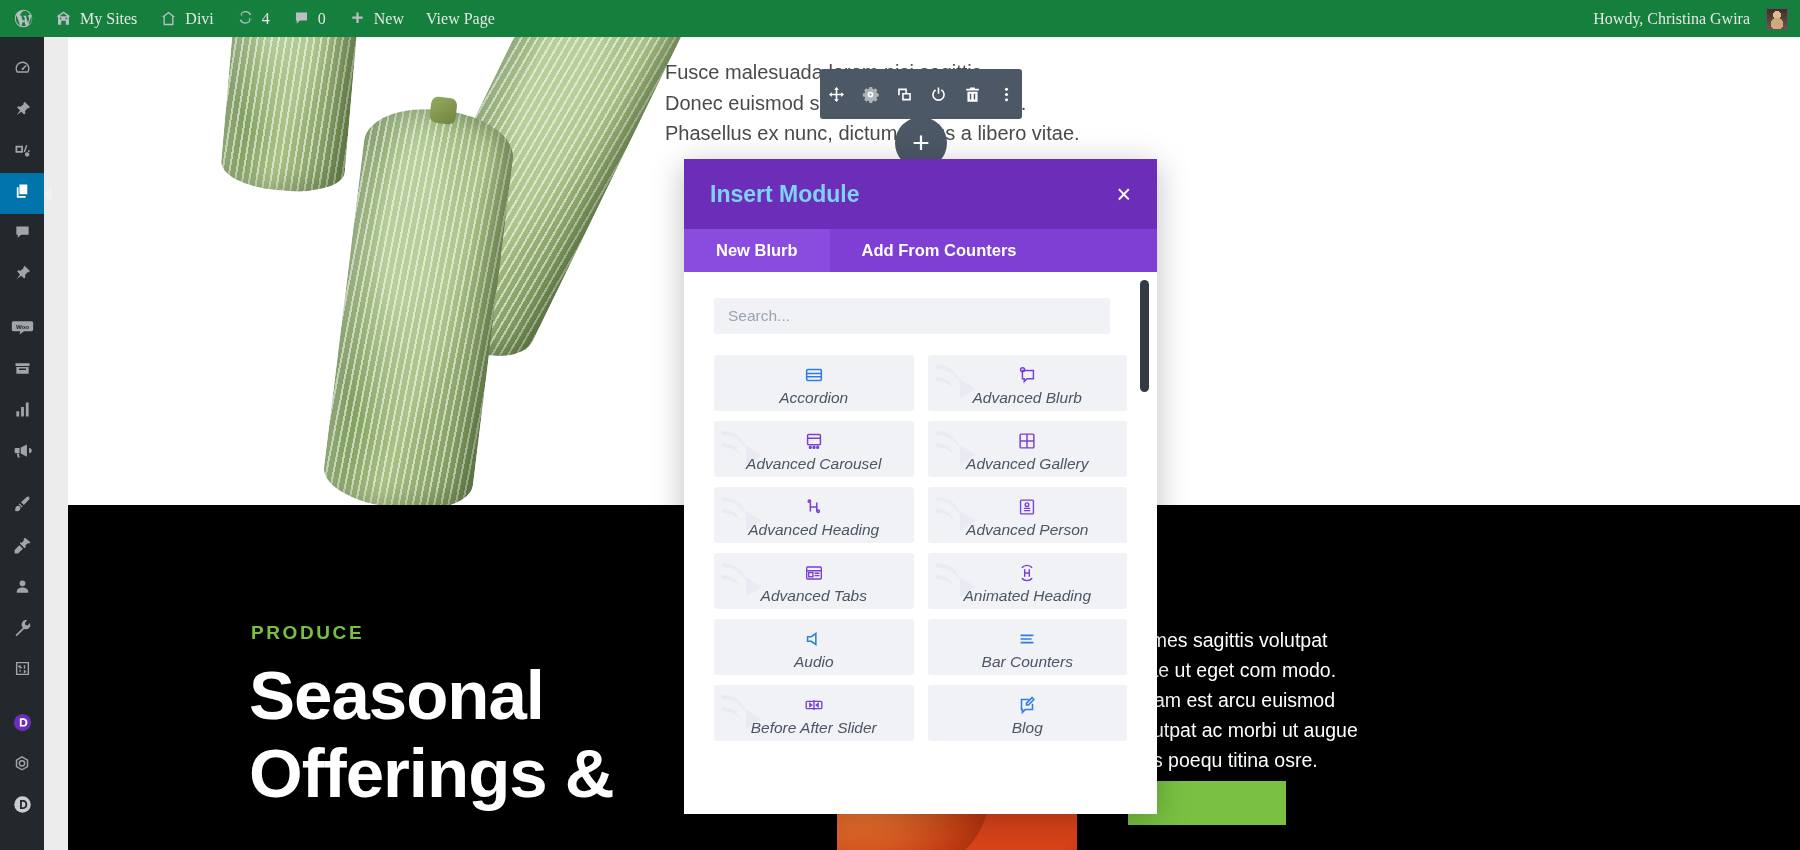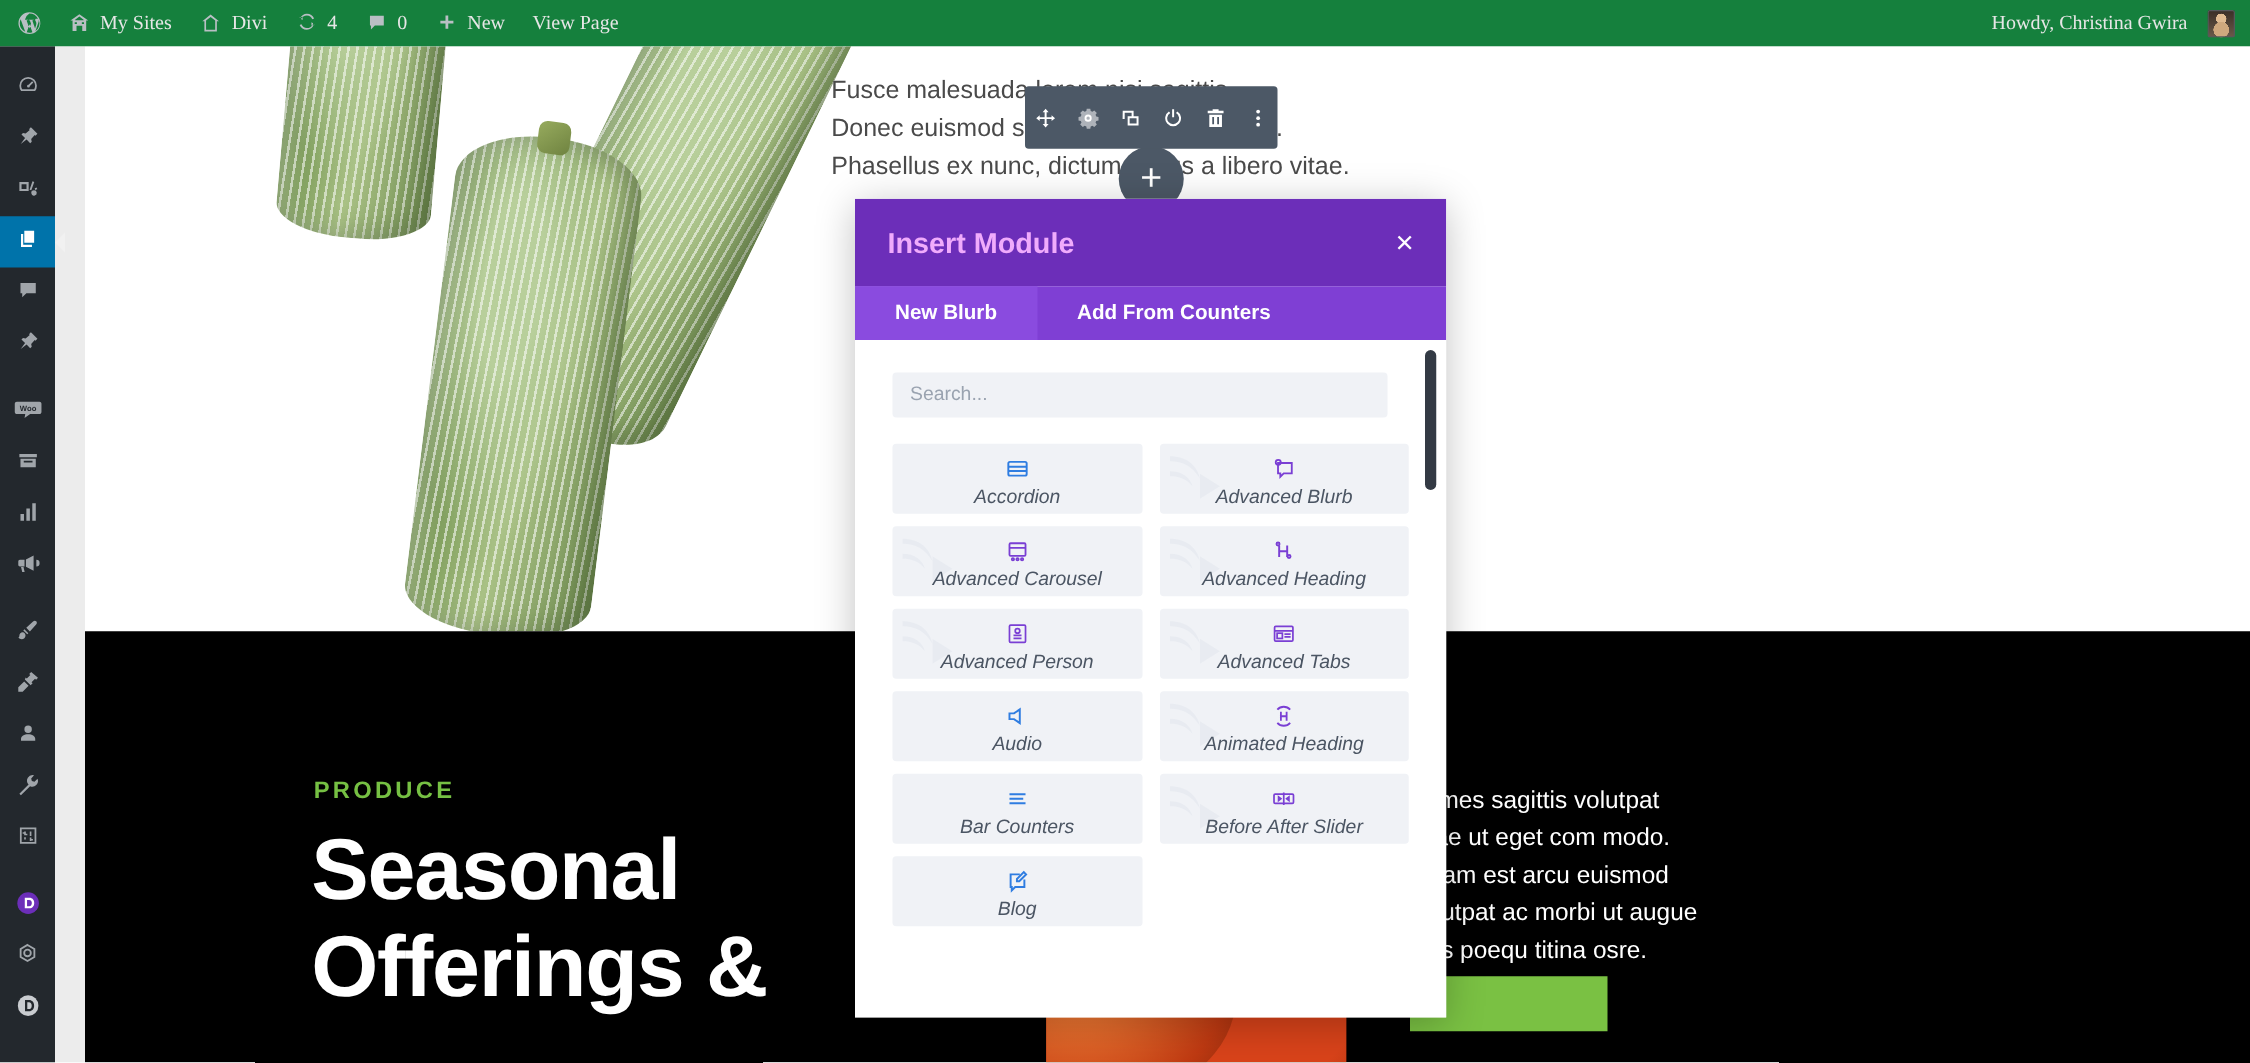--- a/index.html
+++ b/index.html
@@ -152,21 +152,21 @@
   #modal {
     position:absolute; left:684px; top:159px; width:473px; height:655px;
     background:#fff; z-index:80;
     box-shadow:0 6px 30px rgba(0,0,0,.25);
     overflow:hidden;
   }
   #modal-head {
     height:70px; background:#6c2eb9; display:flex; align-items:center;
     padding:0 26px;
   }
-  #modal-title { color:#f0abfc; font-size:23px; font-weight:bold; }
+  #modal-title { color:#7dd3fc; font-size:23px; font-weight:bold; }
   #modal-close { margin-left:auto; color:#fff; font-size:25px;
     line-height:1; cursor:pointer; font-weight:300; }
   #modal-tabs { height:43px; background:#7f3fd4; display:flex; }
   .mtab { display:flex; align-items:center; justify-content:center;
     color:#fff; font-size:16.5px; font-weight:bold; padding:0 32px; }
   .mtab.active { background:#8a4bdf; }
   #modal-body { position:relative; height:542px; background:#fff;
     padding:26px 30px 0 30px; overflow:hidden; }
 
   #search {
@@ -566,20 +566,35 @@
               <rect x="5" y="5" width="14" height="11" rx="1"></rect>
               <path d="M5 9h14"></path>
               <circle cx="8" cy="19" r="1"></circle>
               <circle cx="12" cy="19" r="1"></circle>
               <circle cx="16" cy="19" r="1"></circle>
             </svg>
         </span>
         <span class="mod-label">Advanced Carousel</span>
       </div>
 
+      <div class="mod">
+        <span class="wm">
+          <svg width="60" height="46" viewBox="0 0 60 46">
+              <path d="M2 6c14 0 22 8 24 18-6-10-14-14-24-14V6zm0 12c10 0 16 5 18 12-5-6-11-8-18-8v-4zm24 2 16 10-16 10V20z"></path>
+            </svg>
+        </span>
+        <span class="mod-ico">
+          <svg width="22" height="22" viewBox="0 0 24 24" fill="none" stroke="#7a3fd4" stroke-width="1.6">
+              <rect x="4.5" y="4.5" width="15" height="15" rx="1"></rect>
+              <line x1="12" y1="4.5" x2="12" y2="19.5"></line>
+              <line x1="4.5" y1="12" x2="19.5" y2="12"></line>
+            </svg>
+        </span>
+        <span class="mod-label">Advanced Gallery</span>
+      </div>
 
       <div class="mod">
         <span class="wm">
           <svg width="60" height="46" viewBox="0 0 60 46">
               <path d="M2 6c14 0 22 8 24 18-6-10-14-14-24-14V6zm0 12c10 0 16 5 18 12-5-6-11-8-18-8v-4zm24 2 16 10-16 10V20z"></path>
             </svg>
         </span>
         <span class="mod-ico">
           <svg width="22" height="22" viewBox="0 0 24 24" fill="none" stroke="#7a3fd4" stroke-width="1.7">
               <path d="M8 7v10M15 7v10M8 12h7"></path>
@@ -617,41 +632,41 @@
               <rect x="4" y="5.5" width="16" height="13" rx="1"></rect>
               <path d="M4 9.5h16"></path>
               <rect x="6.2" y="11.5" width="4.6" height="4.6"></rect>
               <path d="M12.6 12.3h5.4M12.6 14.8h5.4"></path>
             </svg>
         </span>
         <span class="mod-label">Advanced Tabs</span>
       </div>
 
       <div class="mod">
-        <span class="mod-ico">
-          <svg width="22" height="22" viewBox="0 0 24 24" fill="none" stroke="#2f7de1" stroke-width="1.7">
-              <path d="M5 9.5h4L14 6v12l-5-3.5H5v-5z"></path>
-            </svg>
-        </span>
-        <span class="mod-label">Audio</span>
-      </div>
-
-      <div class="mod">
         <span class="wm">
           <svg width="60" height="46" viewBox="0 0 60 46">
               <path d="M2 6c14 0 22 8 24 18-6-10-14-14-24-14V6zm0 12c10 0 16 5 18 12-5-6-11-8-18-8v-4zm24 2 16 10-16 10V20z"></path>
             </svg>
         </span>
         <span class="mod-ico">
           <svg width="22" height="22" viewBox="0 0 24 24" fill="none" stroke="#7a3fd4" stroke-width="1.6">
               <path d="M9.5 8v8M14.5 8v8M9.5 12h5"></path>
               <path d="M6.4 6.2a7.5 7.5 0 0 1 11.2 0M17.6 17.8a7.5 7.5 0 0 1-11.2 0"></path>
             </svg>
         </span>
         <span class="mod-label">Animated Heading</span>
+      </div>
+
+      <div class="mod">
+        <span class="mod-ico">
+          <svg width="22" height="22" viewBox="0 0 24 24" fill="none" stroke="#2f7de1" stroke-width="1.7">
+              <path d="M5 9.5h4L14 6v12l-5-3.5H5v-5z"></path>
+            </svg>
+        </span>
+        <span class="mod-label">Audio</span>
       </div>
 
       <div class="mod">
         <span class="mod-ico">
           <svg width="22" height="22" viewBox="0 0 24 24" fill="none" stroke="#2f7de1" stroke-width="1.8">
               <line x1="5" y1="8" x2="19" y2="8"></line>
               <line x1="5" y1="12" x2="17" y2="12"></line>
               <line x1="5" y1="16" x2="19" y2="16"></line>
             </svg>
         </span>

